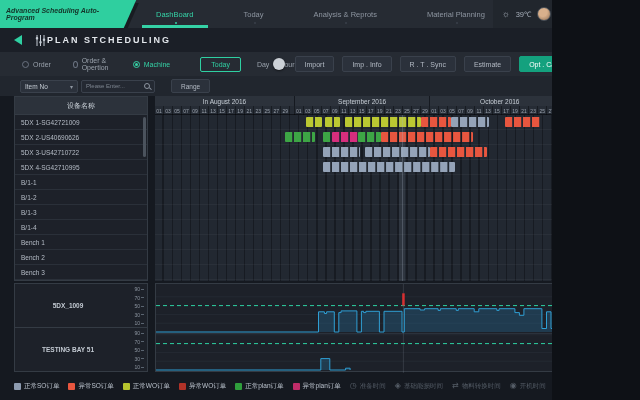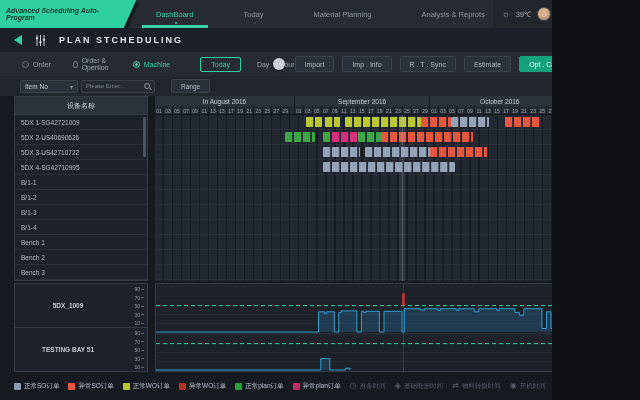--- a/index.html
+++ b/index.html
@@ -28,21 +28,21 @@
   .urole { font-size:5px; color:#8d95a0; line-height:1.2; }
   .chev { font-size:7px; color:#9aa2ac; margin-left:2px; }
   .power-panel { width:30px; height:28px; background:#16191f; display:flex; align-items:center; justify-content:center; }
   .power-icon { position:relative; width:11px; height:11px; border:1.6px solid #e8561f; border-radius:50%; }
   .power-icon::after { content:""; position:absolute; left:50%; top:-4px; width:1.6px; height:6px; background:#16191f; transform:translateX(-50%); border-left:0; }
   .power-icon::before { content:""; position:absolute; left:50%; top:-3px; width:1.6px; height:6px; background:#e8561f; transform:translateX(-50%); }
   
   .titlebar { position:absolute; left:0; top:28px; width:640px; height:24px; background:#1b1f27; display:flex; align-items:center; }
   .back-btn { width:0; height:0; border-top:5px solid transparent; border-bottom:5px solid transparent; border-right:8px solid #2fd0a2; margin-left:14px; }
   .sliders-icon { margin-left:12px; display:flex; align-items:center; }
-  .page-title { margin-left:12px; font-size:9px; font-weight:bold; letter-spacing:2px; color:#e2e6eb; }
+  .page-title { margin-left:0; font-size:9px; font-weight:bold; letter-spacing:2px; color:#e2e6eb; }
   
   .controlbar { position:absolute; left:0; top:52px; width:640px; height:24px; background:#262b33; display:flex; align-items:center; padding-left:22px; }
   .radio { display:flex; align-items:center; gap:4px; margin-right:22px; font-size:7px; color:#99a1ab; }
   .radio .rb { width:7px; height:7px; border-radius:50%; border:1px solid #6a7280; position:relative; }
   .radio.sel { color:#35d2a6; }
   .radio.sel .rb { border-color:#35d2a6; }
   .radio.sel .rb::after { content:""; position:absolute; left:1.5px; top:1.5px; width:3px; height:3px; border-radius:50%; background:#35d2a6; }
   .today-btn { margin-left:8px; border:1px solid #2fd0a2; color:#2fd0a2; font-size:7px; padding:3px 10px; border-radius:2px; background:transparent; }
   .dh { font-size:7px; color:#99a1ab; }
   .dh-day { margin-left:16px; }
@@ -108,25 +108,25 @@
     <div class="nav">
         <div class="nav-item active">
           <span>DashBoard</span>
           <span class="ndot"></span>
         </div>
         <div class="nav-item">
           <span>Today</span>
           <span class="ndot"></span>
         </div>
         <div class="nav-item">
+          <span>Analysis &amp; Reprots</span>
+          <span class="ndot"></span>
+        </div>
+        <div class="nav-item">
           <span>Material Planning</span>
-          <span class="ndot"></span>
-        </div>
-        <div class="nav-item">
-          <span>Analysis &amp; Reprots</span>
           <span class="ndot"></span>
         </div>
       </div>
     <div class="top-right">
       <div class="top-right-panel">
         <span class="weather">☼</span>
         <span class="temp">39℃</span>
         <span class="avatar"></span>
         <span>
           <div class="uname">JOY DATTA</div>

